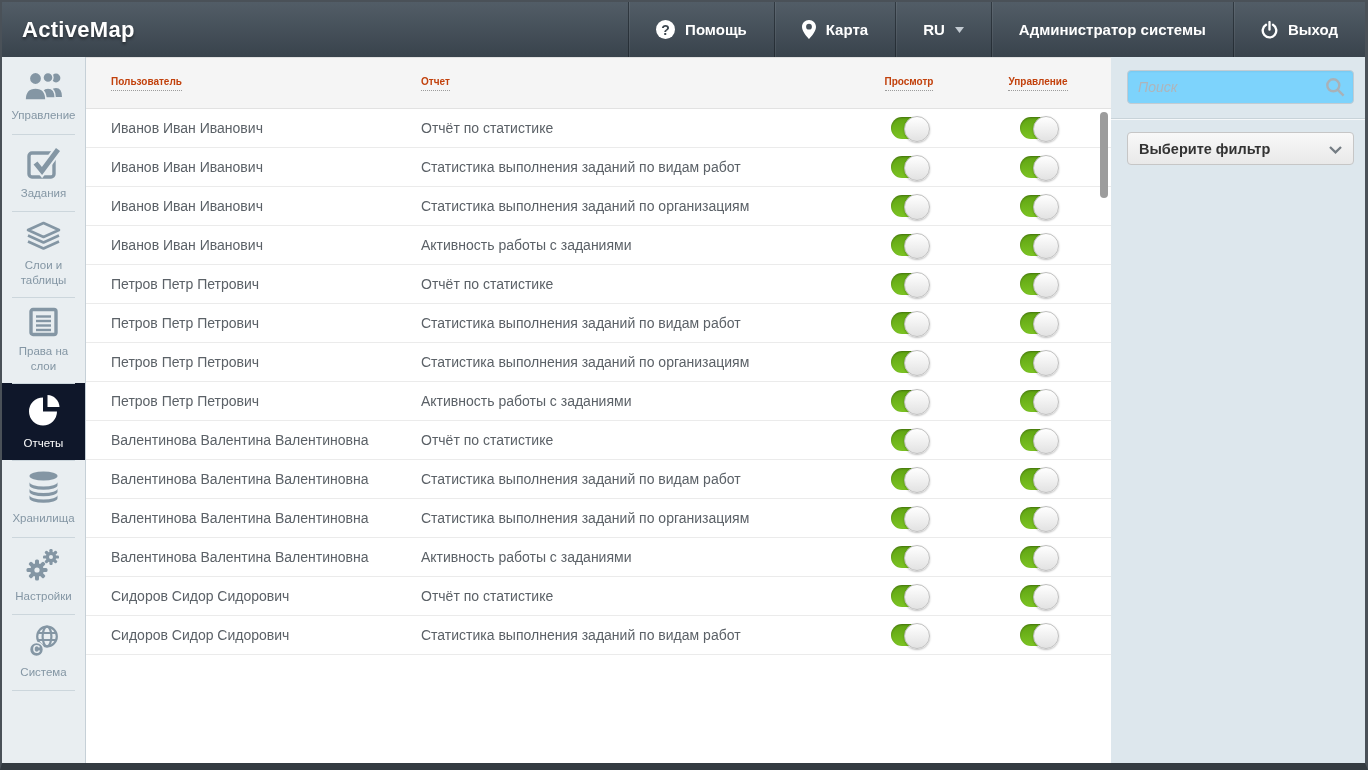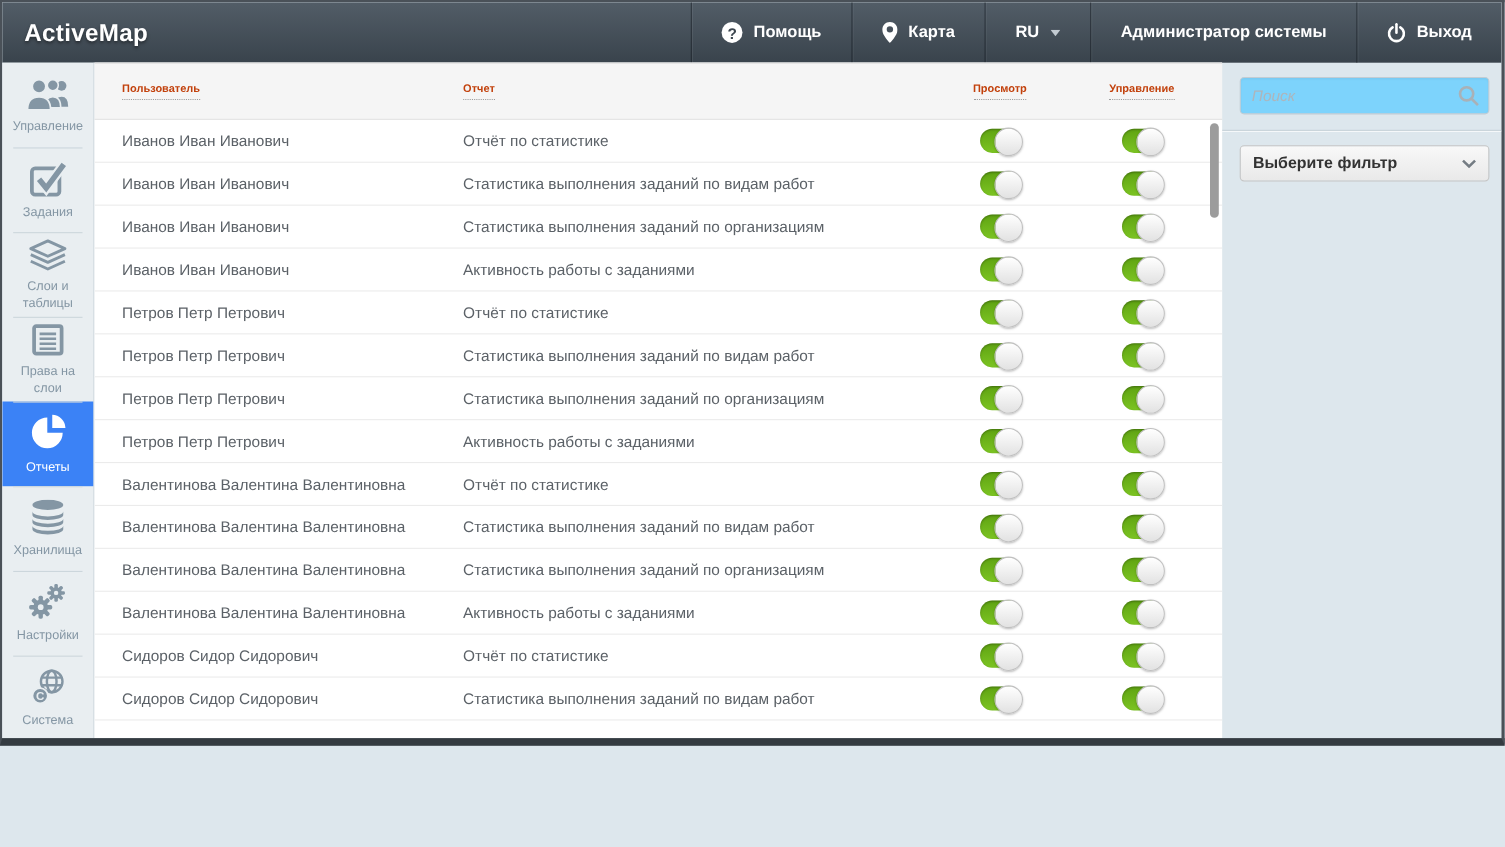--- a/index.html
+++ b/index.html
@@ -1,36 +1,36 @@
 <!DOCTYPE html>
 <html><head>
 <meta charset="utf-8">
 <style>
   * { margin:0; padding:0; box-sizing:border-box; }
   html,body { width:1368px; height:770px; font-family:"Liberation Sans",sans-serif; background:#dde7ed; }
-  .window { width:1368px; height:678px; border:2px solid #4a5158; border-right-width:3px; border-bottom:7px solid #343b41; display:flex; flex-direction:column; background:#dde7ed; overflow:hidden; }
+  .window { width:1368px; height:770px; border:2px solid #4a5158; border-right-width:3px; border-bottom:7px solid #343b41; display:flex; flex-direction:column; background:#dde7ed; overflow:hidden; }
 
   
   .navbar { flex:0 0 55px; background:linear-gradient(#525d67,#39434c); display:flex; align-items:stretch; color:#fff; }
   .logo { display:flex; align-items:center; padding-left:20px; font-size:22px; font-weight:bold; text-shadow:0 2px 3px rgba(0,0,0,.45); letter-spacing:.3px; }
   .nav-items { margin-left:auto; display:flex; }
   .nav-item { display:flex; align-items:center; gap:10px; padding:0 27px; font-size:15px; font-weight:bold; border-left:1px solid rgba(15,22,28,.5); box-shadow:inset 1px 0 0 rgba(255,255,255,.07); cursor:pointer; white-space:nowrap; }
   .nav-item .q { width:19px; height:19px; border-radius:50%; background:#fff; color:#3c464f; font-size:14px; font-weight:bold; display:flex; align-items:center; justify-content:center; }
   .nav-item svg { display:block; }
 
   
   .body-row { flex:1; display:flex; min-height:0; }
 
   
   .sidebar { flex:0 0 84px; background:#e9eef1; border-right:1px solid #c6d0d7; display:flex; flex-direction:column; overflow:hidden; }
   .side-item { min-height:77px; display:flex; flex-direction:column; align-items:center; justify-content:center; padding:10px 3px 9px; color:#8496a4; position:relative; cursor:pointer; text-align:center; }
   .side-item + .side-item::before { content:""; position:absolute; top:0; left:10px; right:10px; height:1px; background:#ccd6dc; }
   .side-item:last-child::after { content:""; position:absolute; bottom:0; left:10px; right:10px; height:1px; background:#ccd6dc; }
   .side-item .lbl { margin-top:7px; font-size:11.5px; line-height:1.3; }
-  .side-item.active { background:#3b82f6; color:#fff;text-align:center; }
+  .side-item.active { background:#0f172a; color:#fff;text-align:center; }
   .side-item svg { display:block; }
 
   
   .main { flex:0 0 1025px; background:#fff; display:flex; flex-direction:column; min-width:0; }
   .toolbar { flex:0 0 57px; display:flex; align-items:center; padding:0 16px 0 12px; background:#fff; }
   .tabs { display:flex; }
   .tab { height:34px; padding:0 17px; display:flex; align-items:center; font-size:14px; font-weight:bold; color:#333; background:linear-gradient(#fafafa,#e7e7e7); border:1px solid #c6c6c6; cursor:pointer; }
   .tab:first-child { border-radius:3px 0 0 3px; border-right:none; }
   .tab.active { background:linear-gradient(#63a0ca,#3e7aa7); border:1px solid #39719b; color:#fff; border-radius:0 3px 3px 0; text-shadow:0 -1px 1px rgba(0,0,0,.2); }
   .total { margin-left:auto; font-size:15px; font-weight:bold; color:#8c9aa6; padding-right:6px; }

